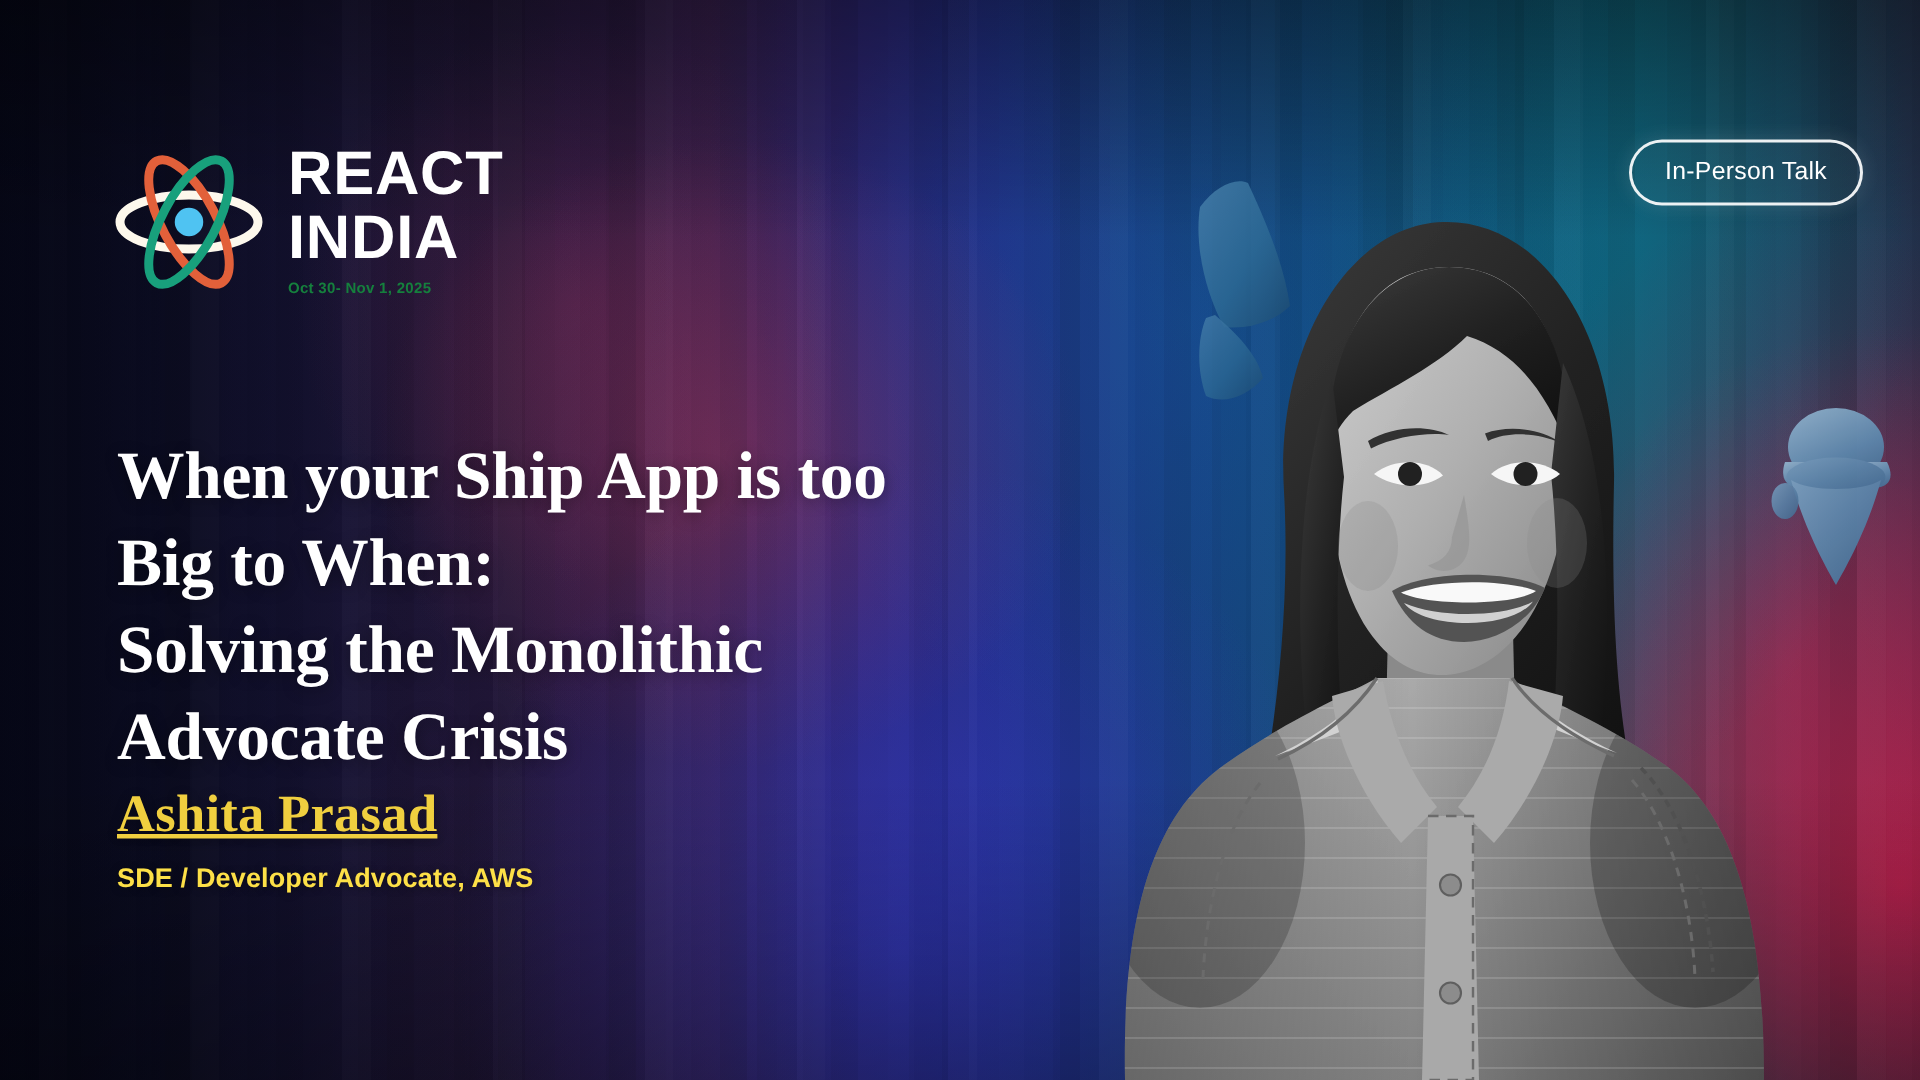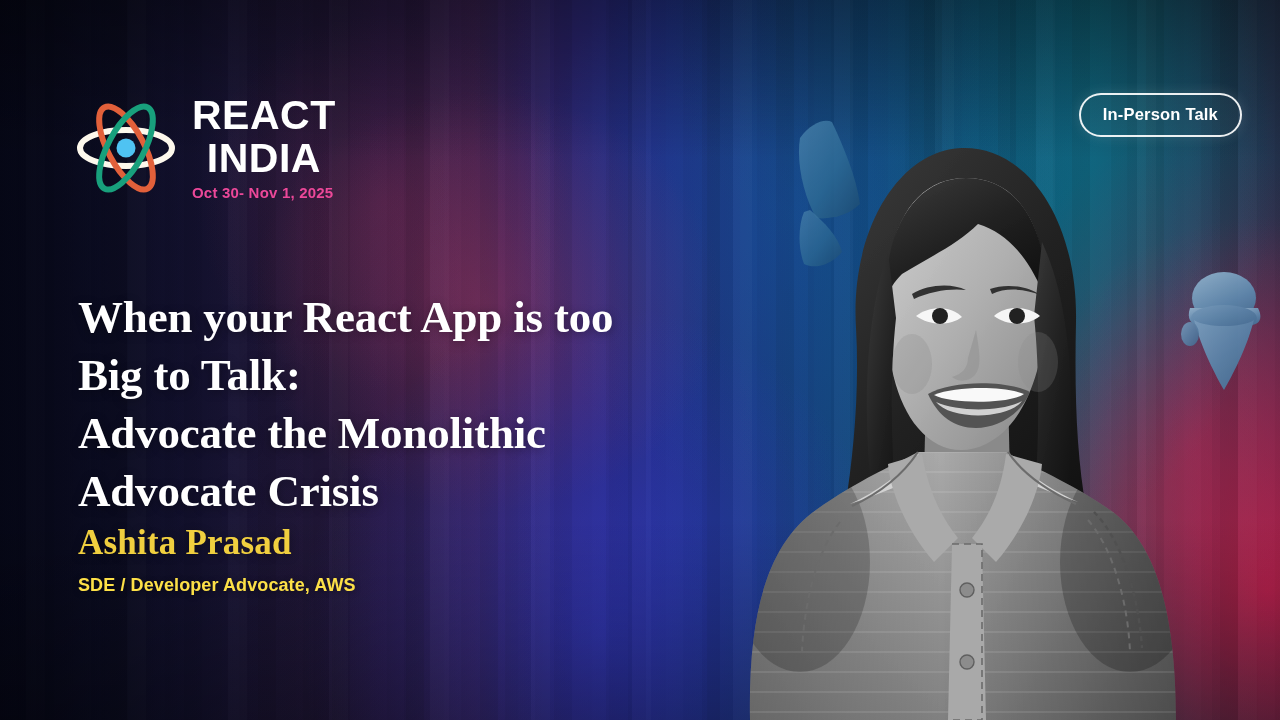--- a/index.html
+++ b/index.html
@@ -114,41 +114,41 @@
   #logo-mark { width: 104px; height: 106px; display: block; }
   .logo-text-col { display: flex; flex-direction: column; }
   #logo-react, #logo-india {
     color: #ffffff;
     font-weight: 700;
     font-size: 41px;
     line-height: 40px;
     letter-spacing: 0.5px;
     font-family: "Liberation Sans", sans-serif;
   }
-  #logo-india { margin-top: 3px; text-align: center; }
+  #logo-india { margin-top: 3px; }
   #logo-dates {
-    color: #ec4899;
-    font-weight: 700;
-    font-size: 15px;
+    color: #15803d;
+    font-weight: 700;
+    font-size: 10px;
     line-height: 16px;
     letter-spacing: 0.2px;
     margin-top: 7px;
   }
 
   
   #badge {
     position: absolute;
     right: 38px;
     top: 93px;
     padding: 10px 22px 11px;
     border: 2px solid rgba(255,255,255,0.92);
     border-radius: 999px;
     color: #ffffff;
     font-size: 16.5px;
-    font-weight: 700;
+    font-weight: 400;
     letter-spacing: 0.2px;
     background: rgba(255,255,255,0.03);
     box-shadow: 0 0 14px rgba(255,255,255,0.12);
     white-space: nowrap;
   }
 
   
   #talk-title {
     position: absolute;
     left: 78px;
@@ -169,20 +169,21 @@
     position: absolute;
     left: 78px;
     top: 522px;
     color: #f0cf3f;
     font-family: "Liberation Serif", "DejaVu Serif", serif;
     font-weight: 700;
     font-size: 35px;
     line-height: 42px;
     letter-spacing: 0.2px;
     text-shadow: 0 2px 8px rgba(0,0,0,0.35);
+    text-decoration: underline;
   }
   #speaker-role {
     position: absolute;
     left: 78px;
     top: 573px;
     color: #fde047;
     font-size: 18px;
     font-weight: 700;
     line-height: 24px;
     letter-spacing: 0.1px;
@@ -349,22 +350,22 @@
     <div class="logo-text-col">
       <div id="logo-react">REACT</div>
       <div id="logo-india">INDIA</div>
       <div id="logo-dates">Oct 30- Nov 1, 2025</div>
     </div>
   </div>
 
   <div id="badge">In-Person Talk</div>
 
   <h1 id="talk-title">
-    <span class="tline">When your React App is too</span>
-    <span class="tline">Big to Talk:</span>
-    <span class="tline">Advocate the Monolithic</span>
+    <span class="tline">When your Ship App is too</span>
+    <span class="tline">Big to When:</span>
+    <span class="tline">Solving the Monolithic</span>
     <span class="tline">Advocate Crisis</span>
   </h1>
 
   <div id="speaker-name">Ashita Prasad</div>
   <div id="speaker-role">SDE / Developer Advocate, AWS</div>
 
 </div>
 
 </body></html>

